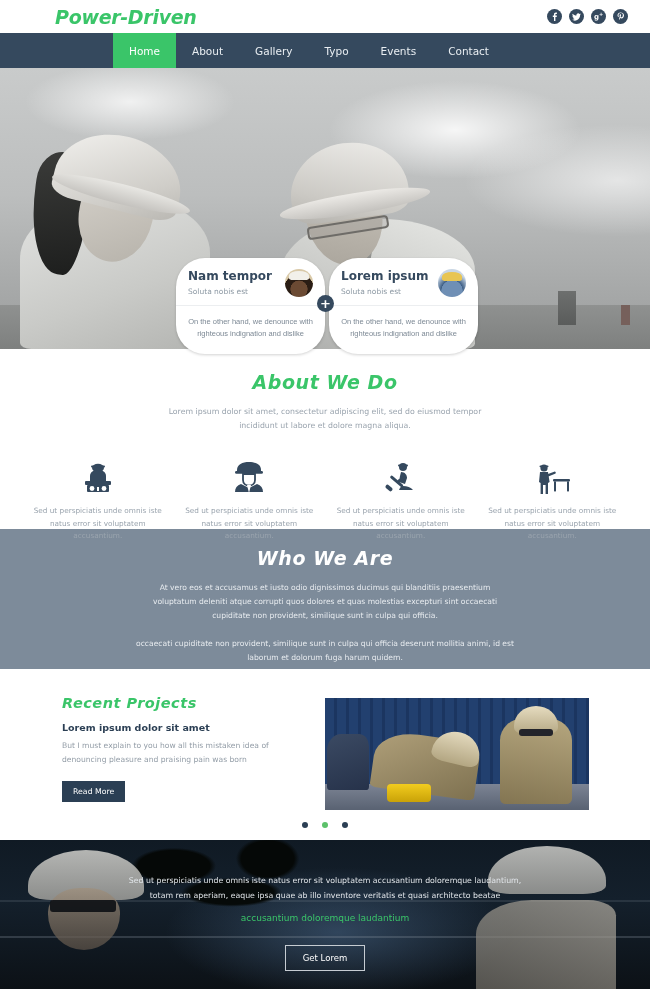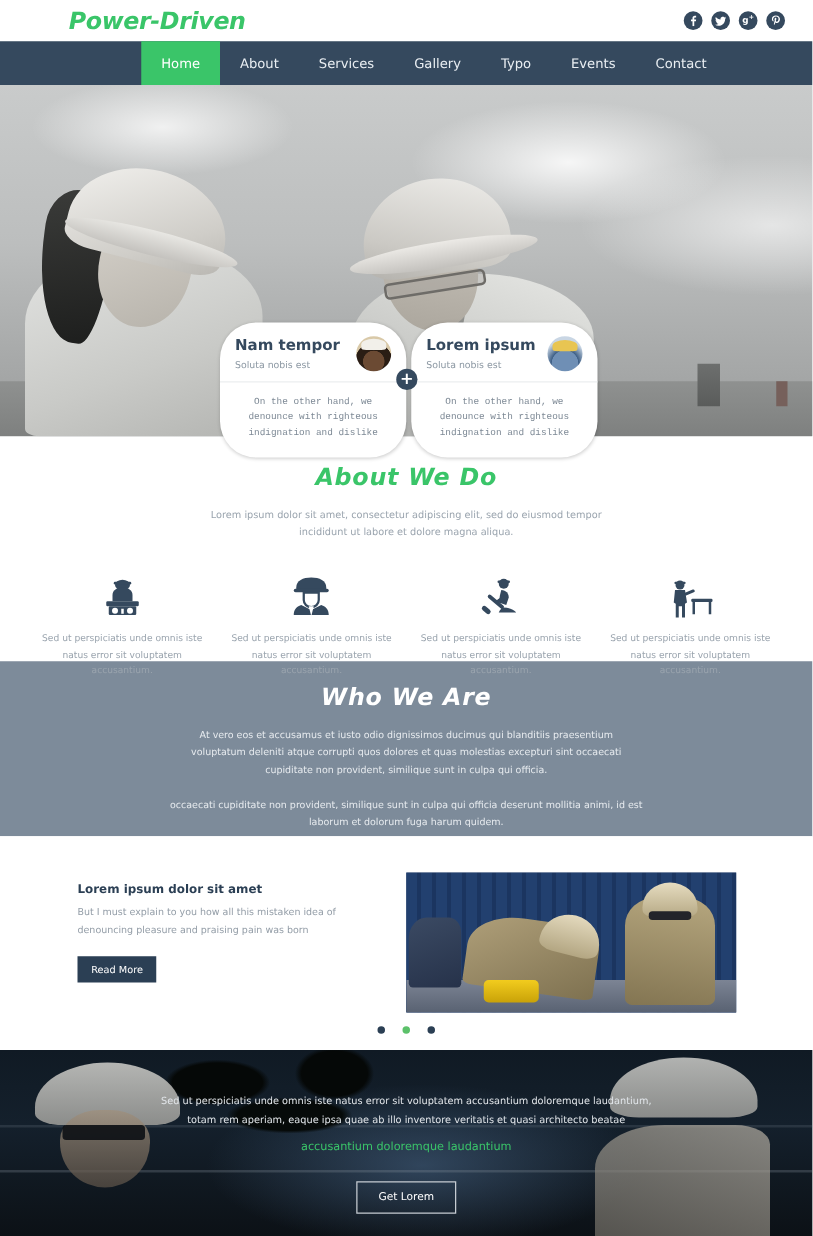--- a/index.html
+++ b/index.html
@@ -149,21 +149,21 @@
     font-family: "DejaVu Sans", sans-serif; }
   .avatar { width: 28px; height: 28px; border-radius: 50%; flex: 0 0 28px;
     margin-top: -1px; overflow: hidden; position: relative; }
   .av1 { background: radial-gradient(circle at 50% 72%, #6b4a33 0 34%, #2a1d14 36% 60%, #d9c9a8 62%); }
   .av1:after { content:""; position:absolute; left:4px; top:2px; width:20px; height:9px;
     background:#f2f0ea; border-radius:50% 50% 20% 20%; }
   .av2 { background: radial-gradient(circle at 50% 78%, #6f8fb5 0 40%, #3e5f86 42%, #c9d6e4 70%); }
   .av2:after { content:""; position:absolute; left:4px; top:3px; width:20px; height:9px;
     background:#e8c552; border-radius:50% 50% 20% 20%; }
   .card-body { padding: 10px 11px 13px 11px; font-size: 7.5px; color: #7d8995;
-    line-height: 1.65; text-align: center; font-family: Liberation Mono, monospace; }
+    line-height: 1.65; text-align: center; font-family: Liberation Sans, sans-serif; }
   .plus-btn {
     position: absolute; left: 317px; top: 295px; width: 17px; height: 17px;
     border-radius: 50%; background: #35495e; color: #fff; z-index: 8;
     display: flex; align-items: center; justify-content: center;
     font-size: 13px; font-weight: 700; line-height: 1; cursor: pointer;
     font-family: "DejaVu Sans", sans-serif;
   }
 
   
   .sec-title {
@@ -298,21 +298,20 @@
         <svg width="7" height="9" viewBox="0 0 7 9">
             <path fill="#fff" d="M3.6.4C1.8.4.5 1.6.5 3.2c0 .8.4 1.6 1.1 1.9.1 0 .2 0 .2-.1l.1-.4c0-.1 0-.1-.1-.2-.2-.3-.3-.6-.3-1 0-1.2.9-2.3 2.3-2.3 1.3 0 2 .8 2 1.8 0 1.3-.6 2.4-1.4 2.4-.5 0-.8-.4-.7-.9.1-.5.4-1.1.4-1.5 0-.4-.2-.7-.6-.7-.5 0-.9.5-.9 1.2 0 .4.2.7.2.7l-.6 2.4c-.1.6 0 1.4 0 1.5l.1.1c.4-.5.7-1.3.8-1.5l.2-.9c.2.4.7.7 1.2.7 1.5 0 2.5-1.4 2.5-3.2C6.9 1.7 5.7.4 3.6.4z"></path>
           </svg>
       </div>
     </div>
   </div>
 
   <div class="nav">
     <div class="nav-item active">Home</div>
     <div class="nav-item">About</div>
-    <div class="nav-item">Services</div>
     <div class="nav-item">Gallery</div>
     <div class="nav-item">Typo</div>
     <div class="nav-item">Events</div>
     <div class="nav-item">Contact</div>
   </div>
 
   <div class="hero">
     <div class="hero-photo">
       <div class="sky"></div>
       <div class="ground"></div>
@@ -431,20 +430,21 @@
   </div>
 
   <div class="who">
     <div class="sec-title white-title">Who We Are</div>
     <div class="lead">At vero eos et accusamus et iusto odio dignissimos ducimus qui blanditiis praesentium voluptatum deleniti atque corrupti quos dolores et quas molestias excepturi sint occaecati cupiditate non provident, similique sunt in culpa qui officia.</div>
     <div class="lead second">occaecati cupiditate non provident, similique sunt in culpa qui officia deserunt mollitia animi, id est laborum et dolorum fuga harum quidem.</div>
   </div>
 
   <div class="projects">
     <div class="proj-left">
+      <div class="proj-h">Recent Projects</div>
       <div class="proj-sub">Lorem ipsum dolor sit amet</div>
       <div class="proj-p">But I must explain to you how all this mistaken idea of denouncing pleasure and praising pain was born</div>
       <button class="read-more">Read More</button>
     </div>
   </div>
   <div class="proj-img">
     <div class="pi-wall"></div>
       <div class="pi-ground"></div>
     <div class="pi-cam"></div>
       <div class="pi-p1"></div>

